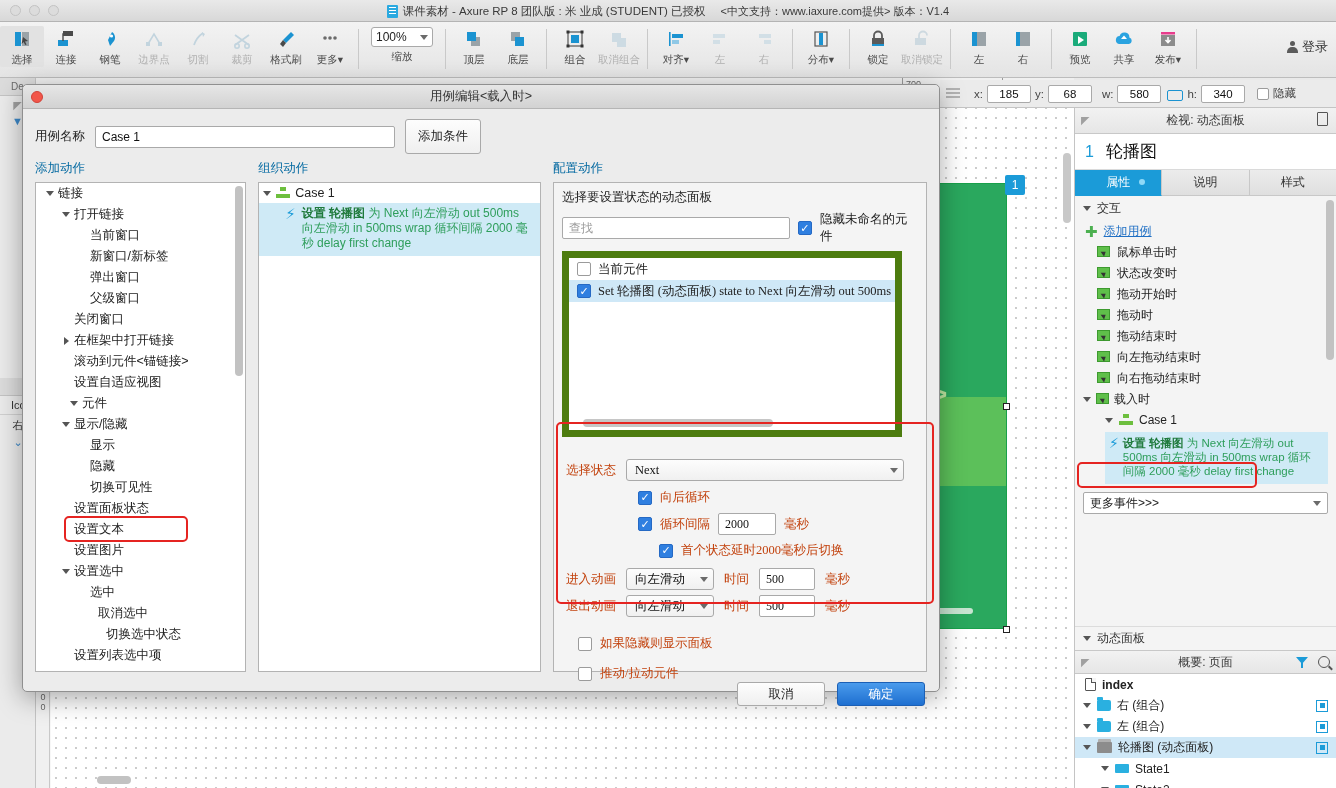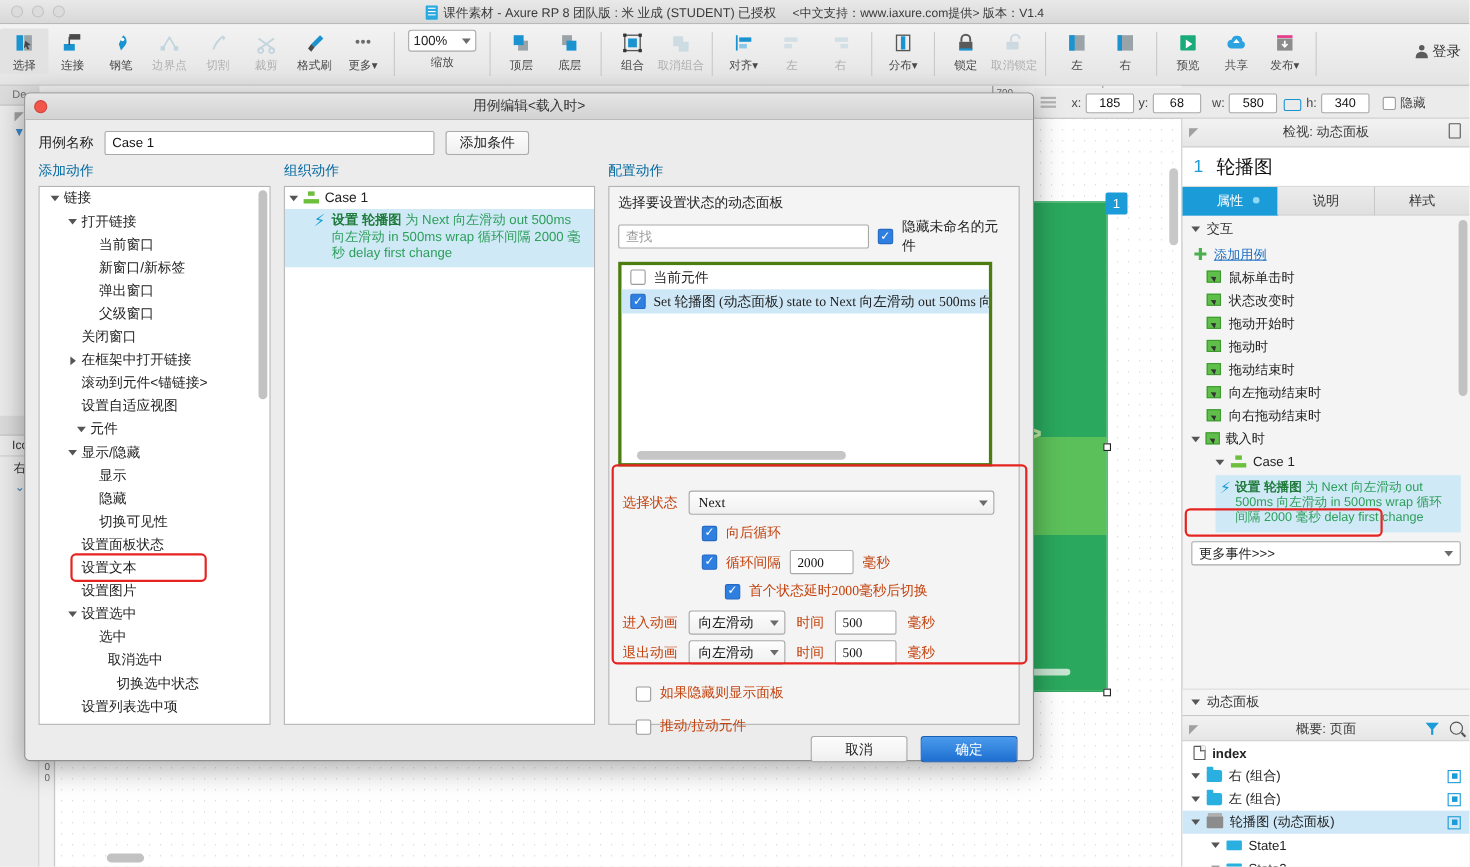--- a/index.html
+++ b/index.html
@@ -208,21 +208,21 @@
     background:linear-gradient(#e6e6e6,#d2d2d2); border-bottom:1px solid #b5b5b5;
     display:flex; align-items:center; position:relative; }
   .dlg-close { width:12px;height:12px;border-radius:50%;background:#f2564a;
                border:1px solid #d0433a; margin-left:8px; }
   .dlg-title-txt { position:absolute; left:0; right:0; text-align:center; font-size:12.5px; color:#333; }
 
   .dlg-row1 { display:flex; align-items:center; gap:10px; padding:10px 12px 6px 12px; }
   .dlg-row1 .lab { font-size:12.5px; color:#222; }
   .txtinput { height:22px; background:#fff; border:1px solid #a9a9a9; border-radius:2px;
               display:flex; align-items:center; padding:0 6px; font-size:12px; color:#111; }
-  .btn { height:22px; background:linear-gradient(#fdfdfd,#efefef); border:1px solid #a9a9a9;
+  .btn { height:35px; background:linear-gradient(#fdfdfd,#efefef); border:1px solid #a9a9a9;
          border-radius:3px; display:flex; align-items:center; justify-content:center;
          font-size:12.5px; color:#222; padding:0 12px; }
 
   .cols { display:flex; gap:12px; padding:0 12px; }
   .col-hdr { font-size:12.5px; color:#0369a1; margin-bottom:5px; }
   .panel { background:#fff; border:1px solid #b3b3b3; }
 
   .tree-item { display:flex; align-items:center; height:21px; font-size:12.5px; color:#222; }
   .tw { width:16px; display:flex; align-items:center; justify-content:center; flex:0 0 auto; }
 
@@ -890,21 +890,21 @@
         <div class="panel" style="height:490px; position:relative; background:#f4f4f4;font-family:Liberation Serif, serif;">
 
           <div style="padding:6px 8px 0 8px; font-size:12.5px;">选择要设置状态的动态面板</div>
 
           <div style="display:flex; align-items:center; gap:8px; padding:5px 8px 0 8px;">
             <span class="txtinput" style="width:232px; color:#9a9a9a;" placeholder="查找">查找</span>
             <span class="chkbox on"></span>
             <span style="font-size:12.5px;">隐藏未命名的元件</span>
           </div>
 
-          <div style="margin:6px 24px 0 8px; background:#fff; border:3px solid #4d7c0f; height:186px; position:relative; overflow:hidden;">
+          <div style="margin:6px 24px 0 8px; background:#fff; border:7px solid #4d7c0f; height:186px; position:relative; overflow:hidden;">
             <div class="listrow">
               <span class="chkbox"></span>
               <span>当前元件</span>
             </div>
             <div class="listrow sel">
               <span class="chkbox on"></span>
               <span style="white-space:nowrap;">Set 轮播图 (动态面板) state to Next 向左滑动 out 500ms 向左滑</span>
             </div>
             <div class="hscroll-mini"></div>
           </div>

